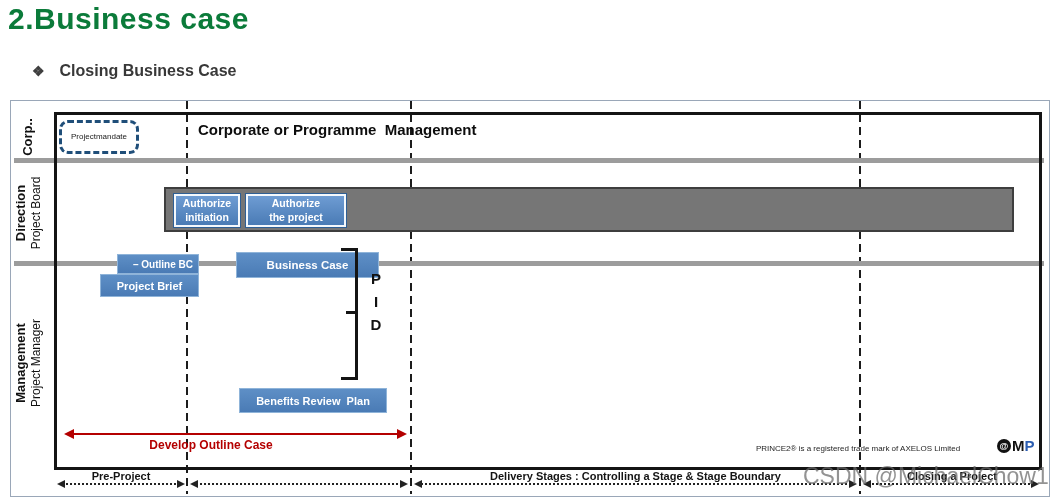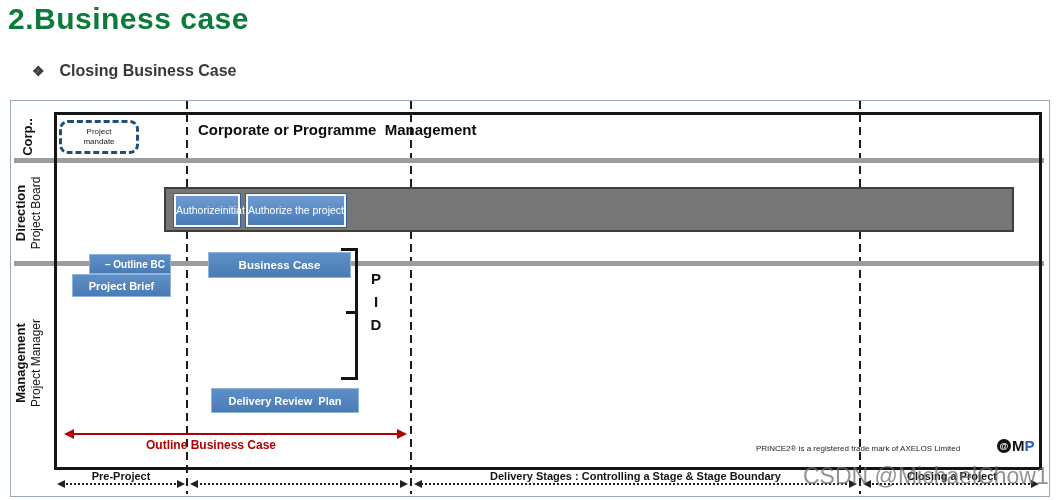--- a/index.html
+++ b/index.html
@@ -20,30 +20,30 @@
 
   #frame { position:absolute; left:43px; top:11px; width:988px; height:358px; border:3px solid #141414; z-index:3; pointer-events:none; }
 
   .vlabel { position:absolute; transform:translate(-50%,-50%) rotate(-90deg); text-align:center; color:#111; white-space:nowrap; line-height:1.2; z-index:4; }
   .vlabel .bold-line { font-weight:bold; font-size:13px; }
   .vlabel .sub-line { font-size:12px; }
 
   #corporate-header { position:absolute; left:155px; top:20px; font-size:15px; font-weight:600; color:#0d0d0d; white-space:pre; z-index:4;margin-left:32px; }
 
   #mandate-box { position:absolute; left:48px; top:19px; width:80px; height:34px; border:3px dashed #1f4e79; border-radius:9px;
-                 display:flex; flex-direction:column; align-items:center; justify-content:center; z-index:4; background:#fff; }
+                 display:flex; flex-direction:row; align-items:center; justify-content:center; z-index:4; background:#fff; }
   #mandate-box div { font-size:8px; color:#1a1a1a; line-height:1.3; }
 
   #gray-bar { position:absolute; left:153px; top:86px; width:850px; height:45px; background:#767676; border:2px solid #3e3e3e; z-index:4; }
   .blue-btn { position:absolute; background:linear-gradient(180deg,#6e9cd3 0%,#4a7bb5 100%); border:2px solid #f4f8fc;
-              box-shadow:0 0 0 1px #2f5f94; color:#fff; font-weight:normal; font-size:10.5px; line-height:1.25;
-              display:flex; flex-direction:row; align-items:center; justify-content:space-between; text-align:center; }
+              box-shadow:0 0 0 1px #2f5f94; color:#fff; font-weight:bold; font-size:10.5px; line-height:1.25;
+              display:flex; flex-direction:column; align-items:center; justify-content:center; text-align:center; }
 
   .blue-box { position:absolute; background:linear-gradient(180deg,#5e8fc6 0%,#4a7bb5 100%); border:1px solid #8fb4d9;
-              color:#fff; font-weight:bold; display:flex; align-items:center; justify-content:center; z-index:5; }
+              color:#fff; font-weight:bold; display:flex; align-items:center; justify-content:center; z-index:5;margin-left:28px; }
 
   #outline-bc { left:78px; top:153px; width:82px; height:20px; font-size:10px; justify-content:flex-end; padding-right:5px; }
   #project-brief { left:61px; top:173px; width:99px; height:23px; font-size:11px; }
   #business-case { left:197px; top:151px; width:143px; height:26px; font-size:11.5px; }
   #benefits-plan { left:200px; top:287px; width:148px; height:25px; font-size:11px; white-space:pre; }
 
   .bracket-part { position:absolute; background:#141414; z-index:5; }
   #pid-letters { position:absolute; left:352px; top:166px; width:26px; text-align:center; z-index:5; }
   #pid-letters div { font-weight:bold; font-size:15px; color:#111; line-height:23px; }
 
@@ -113,36 +113,36 @@
     </div>
     <div class="blue-btn" style="left:80px; top:5px; width:100px; height:33px;">
       <div>Authorize</div>
       <div>the project</div>
     </div>
   </div>
 
   <div class="blue-box" id="outline-bc">– Outline BC</div>
   <div class="blue-box" id="business-case">Business Case</div>
   <div class="blue-box" id="project-brief">Project Brief</div>
-  <div class="blue-box" id="benefits-plan">Delivery Review  Plan</div>
+  <div class="blue-box" id="benefits-plan">Benefits Review  Plan</div>
 
   <div class="bracket-part" style="left:344px; top:147px; width:3px;  height:132px;"></div>
   <div class="bracket-part" style="left:330px; top:147px; width:17px; height:3px;"></div>
   <div class="bracket-part" style="left:330px; top:276px; width:17px; height:3px;"></div>
   <div class="bracket-part" style="left:335px; top:210px; width:9px;  height:3px;"></div>
   <div id="pid-letters">
     <div>P</div>
     <div>I</div>
     <div>D</div>
   </div>
 
   <div id="red-arrow-shaft"></div>
   <div class="red-head" id="red-head-left"></div>
   <div class="red-head" id="red-head-right"></div>
-  <div id="develop-bc-label">Outline Business Case</div>
+  <div id="develop-bc-label">Develop Outline Case</div>
 
   <div class="stage-label" style="left:44px;  width:132px;">Pre-Project</div>
   <div class="stage-label" style="left:400px; width:449px;text-align:center;">Delivery Stages : Controlling a Stage &amp; Stage Boundary</div>
   <div class="stage-label" style="left:849px; width:184px;">Closing a Project</div>
 
   <div class="stage-arrow" style="left:48px;  width:124px;">
       <span class="ah-l"></span>
       <span class="ah-r"></span>
     </div>
   <div class="stage-arrow" style="left:181px; width:214px;">

